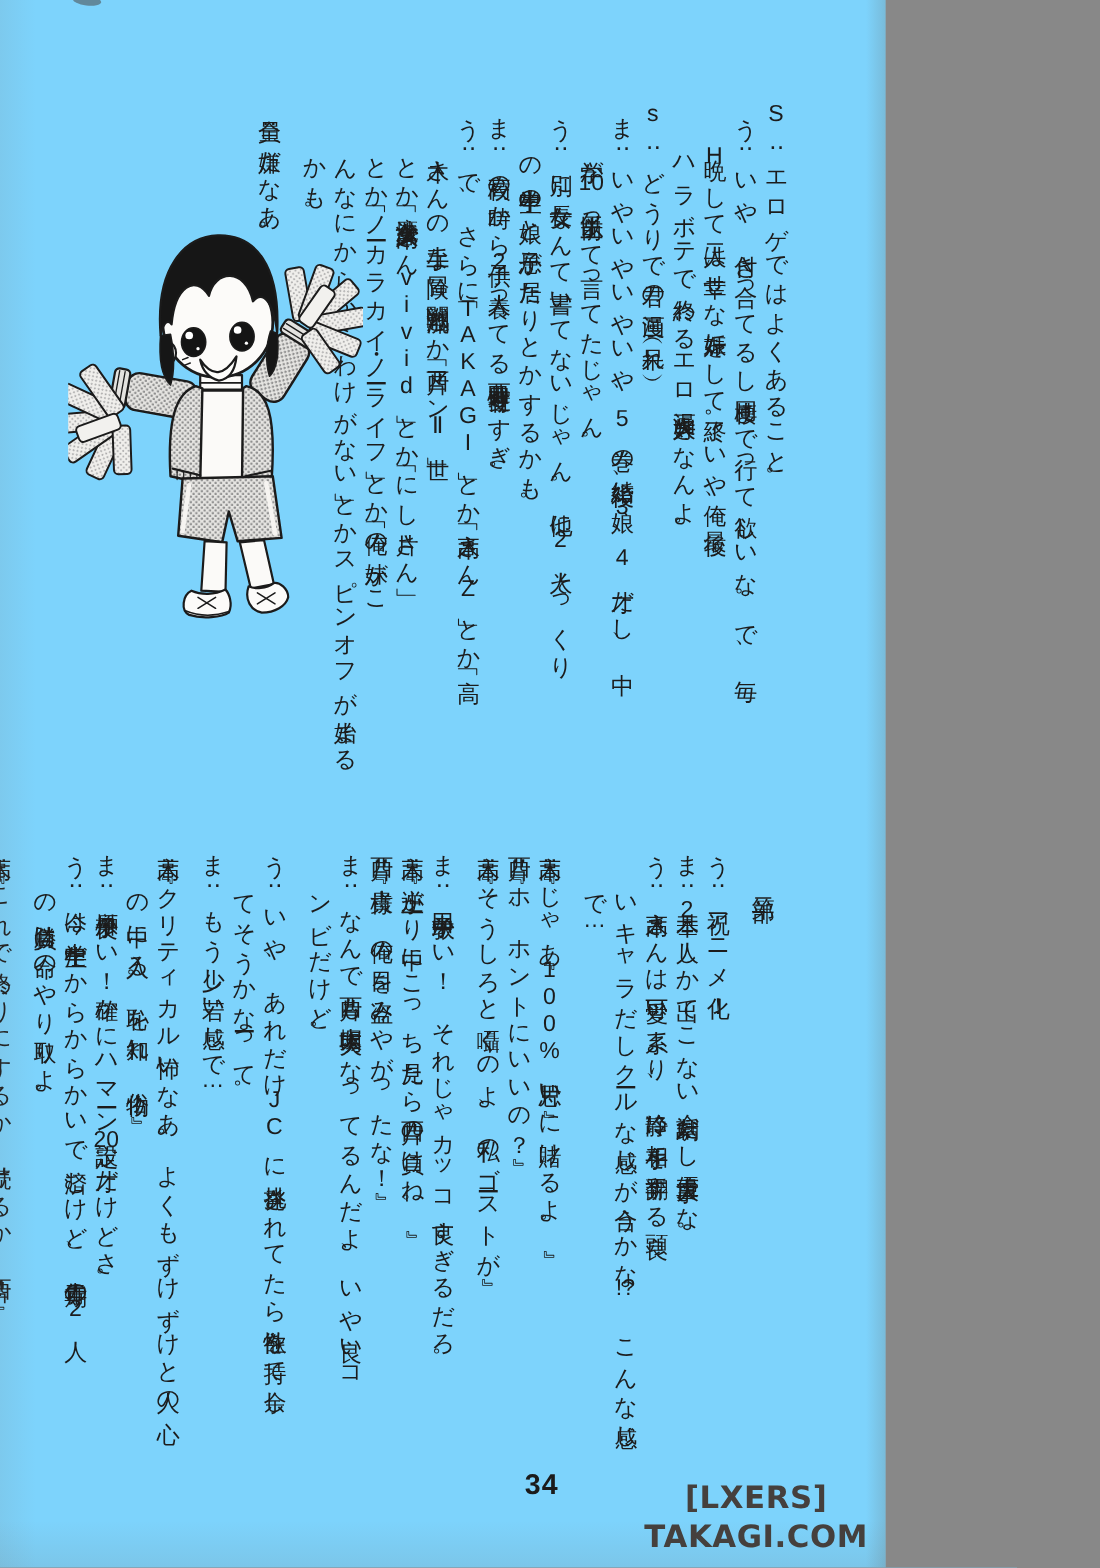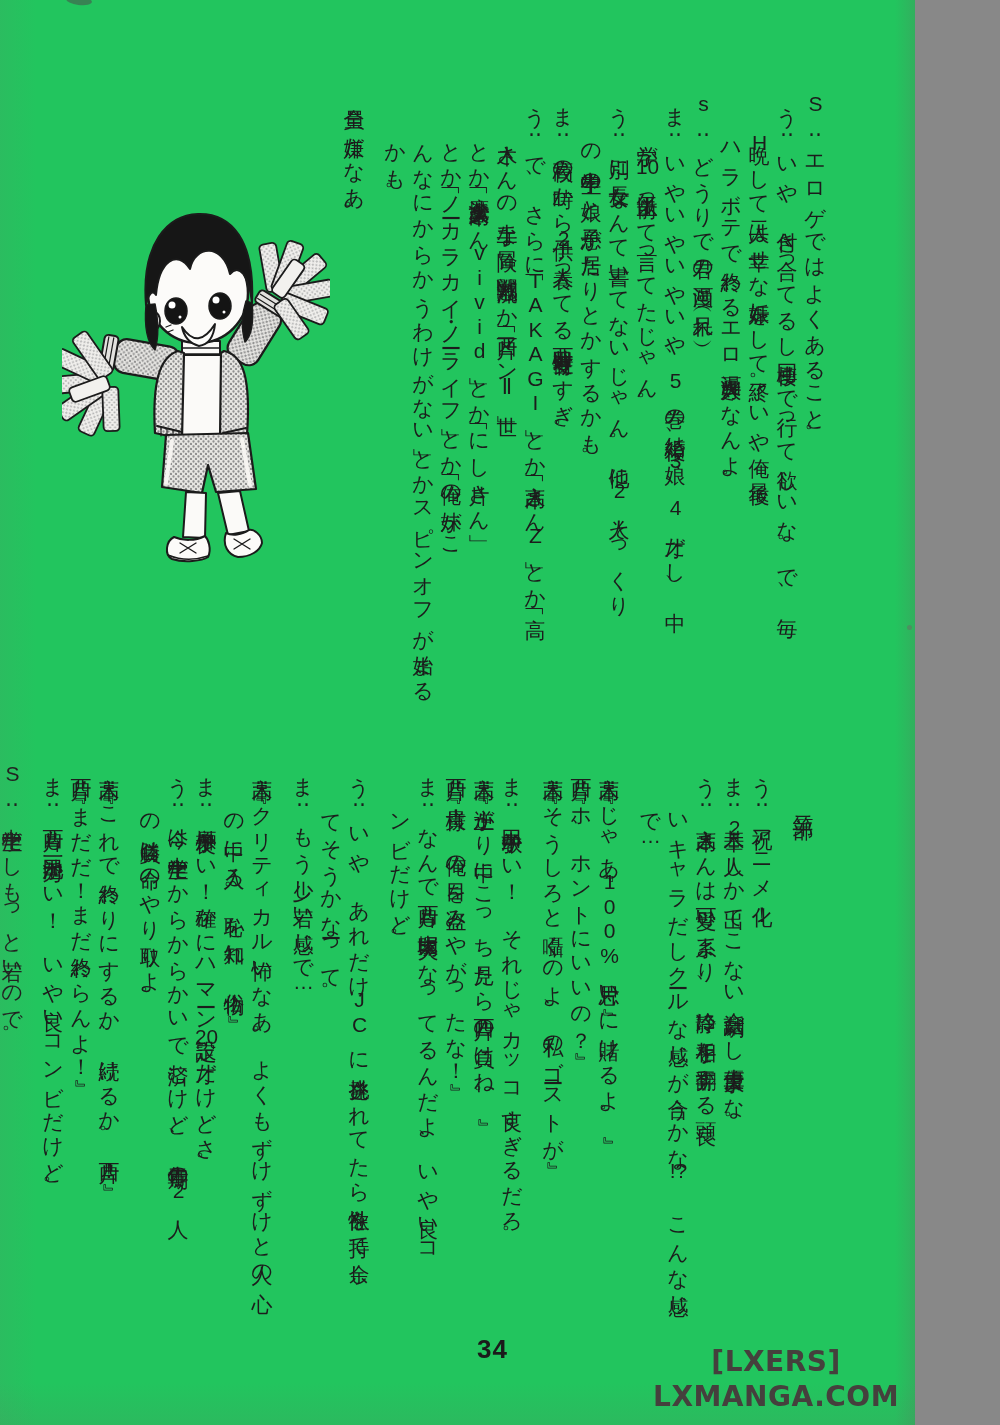--- a/index.html
+++ b/index.html
@@ -1,18 +1,18 @@
 <!DOCTYPE html>
 <html><head>
 <meta charset="utf-8">
 <style>
   html,body{margin:0;padding:0;background:#888;}
   .page{
-    position:relative;width:915px;height:1425px;overflow:hidden;
-    background:#22c55e;
+    position:relative;width:805px;height:1425px;overflow:hidden;
+    background:#7dd3fc;
     font-family:"Liberation Sans","DejaVu Sans",sans-serif;
   }
   .page::before{
     content:"";position:absolute;inset:0;pointer-events:none;z-index:9;
     background:
       linear-gradient(to left, rgba(105,100,93,.22), rgba(105,100,93,0) 2.2%),
       linear-gradient(to right, rgba(120,115,108,.10), rgba(120,115,108,0) 4%),
       linear-gradient(to top, rgba(110,105,98,.12), rgba(110,105,98,0) 3%);
   }
   
@@ -170,16 +170,16 @@
             </g>
         </g>
       </g>
     </svg>
   </div>
 
   <div class="pageno">34</div>
 
   <div class="wm">
     <div>[LXERS]</div>
-    <div>LXMANGA.COM</div>
+    <div>TAKAGI.COM</div>
   </div>
 
 </div>
 
 </body></html>

